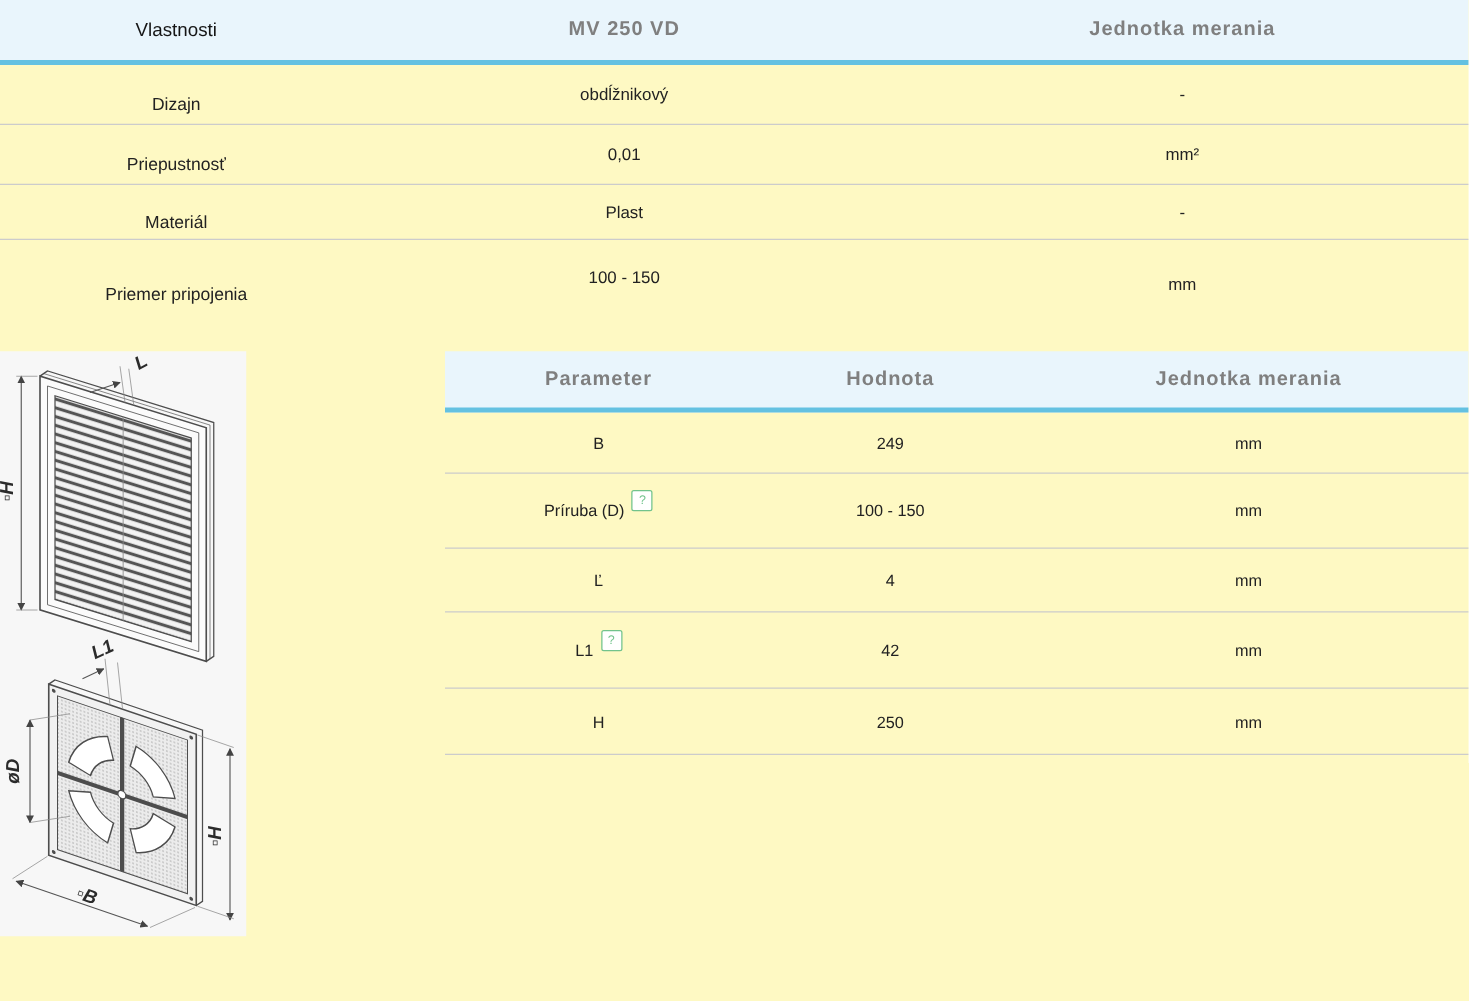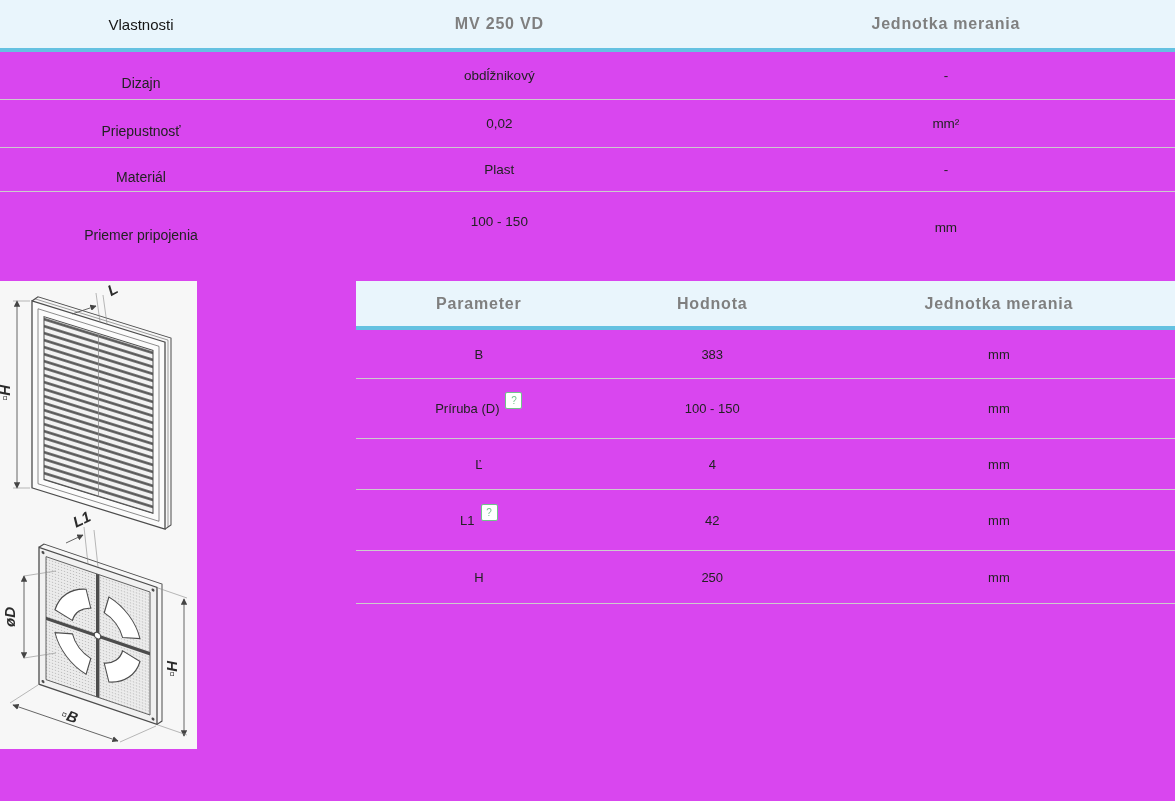--- a/index.html
+++ b/index.html
@@ -1,18 +1,18 @@
 <!DOCTYPE html>
 <html style="--header-bg: #e9f5fc; --accent: #64c1e1; --header-text: #7f7f7f; --body-text: #222222; --row-border: #cccccc; --green: #72c38c; --drawing-bg: #f7f7f7;"><head>
 <meta charset="utf-8">
 <title>MV 250 VD</title>
 <style>
   html,body{margin:0;padding:0;background:#fff;}
   .page{
-    position:relative;width:1175px;height:801px;background:#d946ef;overflow:hidden;
+    position:relative;width:1175px;height:801px;background:#fef9c3;overflow:hidden;
     font-family:"Liberation Sans",sans-serif;color:var(--body-text,#222);
   }
   .cell{display:flex;align-items:center;justify-content:center;text-align:center;}
   .t-header{display:flex;background:var(--header-bg,#e9f5fc);border-bottom:4px solid var(--accent,#64c1e1);}
   .t-row{display:flex;border-bottom:1px solid var(--row-border,#ccc);}
   .gray-h{color:var(--header-text,#7f7f7f);font-weight:bold;font-size:16px;letter-spacing:.8px;}
 
   
   .props-table{position:absolute;left:0;top:0;width:1175px;}
   .props-table .t-header{height:48px;}
@@ -60,21 +60,21 @@
     </div>
     <div>
   <div class="t-row props-row">
     <div class="cell c1">Dizajn</div>
     <div class="cell c2">obdĺžnikový</div>
     <div class="cell c3">-</div>
   </div>
 
   <div class="t-row props-row">
     <div class="cell c1">Priepustnosť</div>
-    <div class="cell c2">0,02</div>
+    <div class="cell c2">0,01</div>
     <div class="cell c3">mm²</div>
   </div>
 
   <div class="t-row props-row">
     <div class="cell c1">Materiál</div>
     <div class="cell c2">Plast</div>
     <div class="cell c3">-</div>
   </div>
 
   <div class="t-row props-row">
@@ -171,21 +171,21 @@
       <div class="cell p1 gray-h">Parameter</div>
       <div class="cell p2 gray-h">Hodnota</div>
       <div class="cell p3 gray-h">Jednotka merania</div>
     </div>
     <div>
   <div class="t-row params-row">
     <div class="cell p1">
       <span>B</span>
 
     </div>
-    <div class="cell p2">383</div>
+    <div class="cell p2">249</div>
     <div class="cell p3">mm</div>
   </div>
 
   <div class="t-row params-row">
     <div class="cell p1">
       <span>Príruba (D)</span>
       <span class="help">?</span>
     </div>
     <div class="cell p2">100 - 150</div>
     <div class="cell p3">mm</div>

